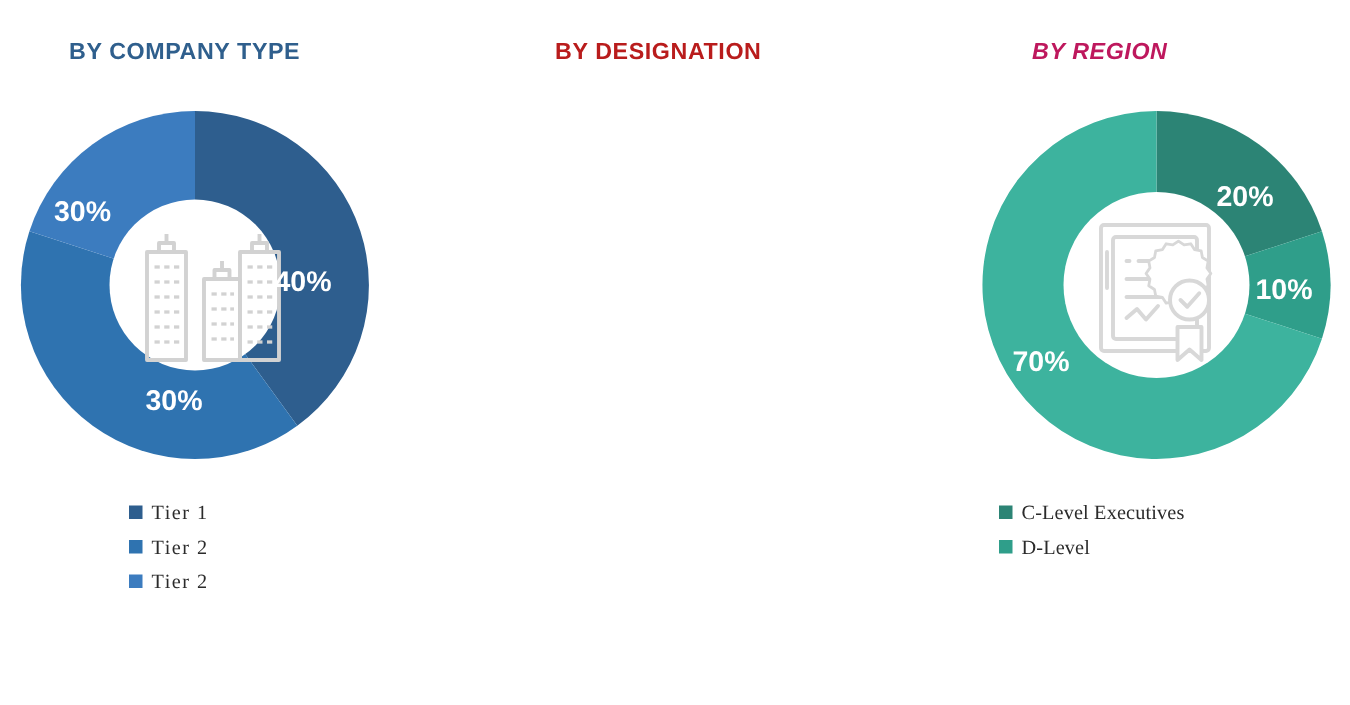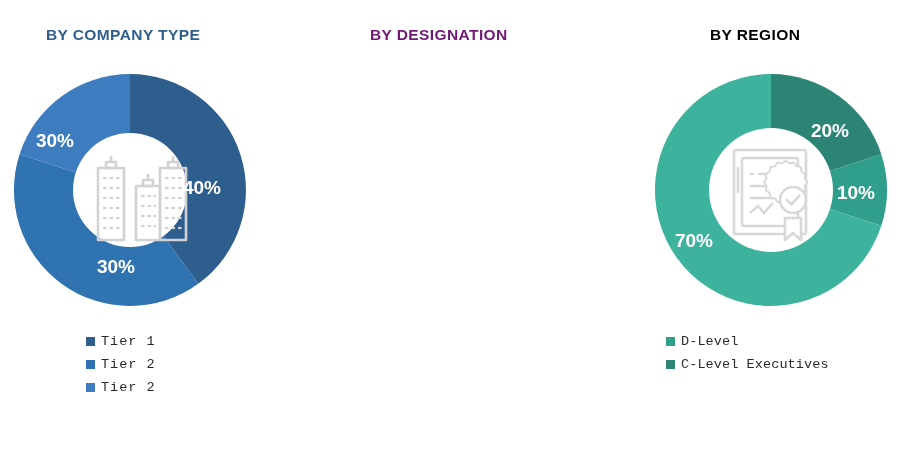--- a/index.html
+++ b/index.html
@@ -31,22 +31,22 @@
 
   .panel-title {
     position: absolute;
     top: 26px;
     font-size: 15.5px;
     font-weight: bold;
     letter-spacing: 0.4px;
     white-space: nowrap;
   }
   .title-company { left: 46px;  color: #2f5f8d; }
-  .title-design  { left: 70px;  color: #701a75; }
-  .title-region  { left: 100px;  color: #000000; }
+  .title-design  { left: 70px;  color: #b91c1c; }
+  .title-region  { left: 78px;  color: #be185d; font-style: italic; }
 
   .donut-wrap {
     position: absolute;
   }
   .donut-company { left: 10px;  top: 70px;  width: 240px; height: 240px; }
   .donut-design  { left: 351px; top: 70px;  width: 240px; height: 240px; }
 
   .donut-wrap svg { display: block; width: 100%; height: 100%; }
 
   .slice-label {
@@ -72,21 +72,21 @@
   }
   .legend-swatch {
     width: 9px;
     height: 9px;
     margin-right: 6px;
     flex: 0 0 auto;
   }
   .legend-text {
     font-size: 13.5px;
     color: #2b2b2b;
-    font-family: Liberation Mono, monospace;
+    font-family: Liberation Serif, serif;
     letter-spacing: 0.1px;
   }
   .legend-company .legend-text { letter-spacing: 1px; }
 </style>
 </head>
 <body>
 
 <div class="board">
 
   <div class="panel panel-company">
@@ -223,27 +223,27 @@
         </g>
 
         <text class="slice-label" x="179" y="62" font-size="19">20%</text>
         <text class="slice-label" x="205" y="124" font-size="19">10%</text>
         <text class="slice-label" x="43" y="172" font-size="19">70%</text>
       </svg>
     </div>
 
     <div class="legend legend-design">
       <div class="legend-row">
+        <span class="legend-swatch" style="background:#2c8475"></span>
+        <span class="legend-text">C-Level Executives</span>
+      </div>
+      <div class="legend-row">
         <span class="legend-swatch" style="background:#2f9e8a"></span>
         <span class="legend-text">D-Level</span>
       </div>
-      <div class="legend-row">
-        <span class="legend-swatch" style="background:#2c8475"></span>
-        <span class="legend-text">C-Level Executives</span>
-      </div>
     </div>
   </div>
 
   <div class="panel panel-region">
 
     <div class="panel-title title-region">BY REGION</div>
 
   </div>
 
 </div>

